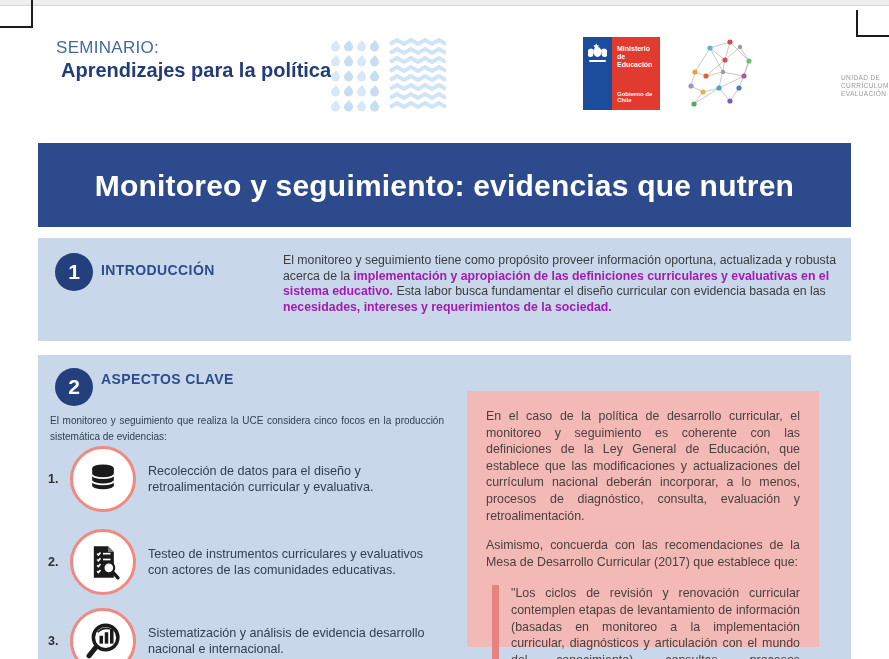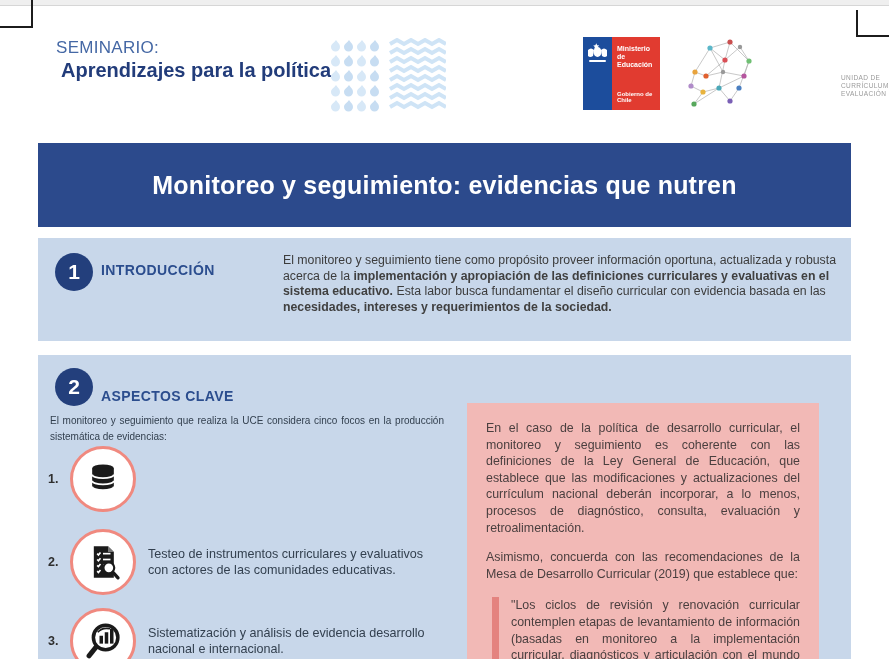--- a/index.html
+++ b/index.html
@@ -38,54 +38,54 @@
   .uce .net { position:absolute; left:0; top:0; }
   .uce .acronym { position:absolute; left:80px; top:32px; font-size:30px;
     color:#8a8a8a; letter-spacing:3px; font-weight:500; }
   .uce .caption { position:absolute; left:158px; top:38px; font-size:6.5px;
     color:#9a9a9a; line-height:8px; letter-spacing:0.4px; width:60px; }
 
   
   .banner { position:absolute; left:38px; top:143px; width:813px; height:84px;
     background:#2c4a8c; color:#fff; display:flex; flex-direction:column;
     align-items:center; justify-content:center; text-align:center; }
-  .banner div { font-size:25px; font-weight:bold; line-height:33px;
+  .banner div { font-size:30px; font-weight:bold; line-height:33px;
     letter-spacing:0.2px; }
 
   
   .section { position:absolute; left:38px; width:813px; background:#c8d7ea; }
   .sec1 { top:238px; height:103px; }
   .sec2 { top:355px; height:304px; }
   .num-circle { position:absolute; width:38px; height:38px; border-radius:50%;
     background:#233f7c; color:#fff; font-weight:bold; font-size:21px;
     display:flex; align-items:center; justify-content:center; }
   .sec-heading { position:absolute; font-size:14px; font-weight:bold;
     color:#2b4d8e; letter-spacing:0.4px; }
   .sec1 .num-circle { left:17px; top:15px; }
   .sec1 .sec-heading { left:63px; top:24px; }
   .sec1 .para { position:absolute; left:245px; top:15px; width:556px;
     font-size:12.3px; line-height:15.6px; color:#3c3c3c; }
-  .para b { color:#404040; }
+  .para b { color:#a21caf; }
 
   .sec2 .num-circle { left:17px; top:13px; }
-  .sec2 .sec-heading { left:63px; top:33px; }
+  .sec2 .sec-heading { left:63px; top:16px; }
   .sec2 .intro { position:absolute; left:12px; top:58px; width:394px;
     font-size:10px; line-height:16px; color:#33404f; text-align:justify; }
 
   .item { position:absolute; left:10px; width:408px; height:68px;
     display:flex; align-items:center; }
   .item-1 { top:90px; } .item-2 { top:173px; } .item-3 { top:252px; }
   .item .n { width:22px; font-size:12.5px; font-weight:bold; color:#2f2f2f; }
   .icon-circle { width:66px; height:66px; border-radius:50%; background:#fff;
     border:3px solid #f0897f; display:flex; align-items:center;
     justify-content:center; flex:0 0 66px; }
   .item .txt { margin-left:12px; font-size:12.6px; line-height:16px;
     color:#33404f; width:280px; }
 
-  .pink-box { position:absolute; left:429px; top:48px; width:352px;
+  .pink-box { position:absolute; left:429px; top:36px; width:352px;
     height:256px; background:#f2b9b6; padding:17px 19px 14px 19px;
     color:#433a3a; }
   .pink-box p { font-size:12.4px; line-height:16.6px; text-align:justify;
     color:#4a3f3f; }
   .pink-box p + p { margin-top:13px; }
   .quote { margin-top:15px; margin-left:6px; border-left:7px solid #e4837f;
     padding-left:12px; font-size:12.4px; line-height:16.6px;
     text-align:justify; color:#4a3f3f; }
 </style>
 </head>
@@ -222,20 +222,21 @@
       <div class="n">1.</div>
       <div class="icon-circle">
         <svg width="40" height="40" viewBox="0 0 48 48">
           <ellipse cx="24" cy="11" rx="13" ry="4.5" fill="#1a1a1a"></ellipse>
           <path d="M11 11 v22 a13 4.5 0 0 0 26 0 v-22 Z" fill="#1a1a1a"></path>
           <path d="M11 18.5 a13 4.5 0 0 0 26 0" stroke="#fff" stroke-width="2.2" fill="none"></path>
           <path d="M11 26 a13 4.5 0 0 0 26 0" stroke="#fff" stroke-width="2.2" fill="none"></path>
           <path d="M11 33 a13 4.5 0 0 0 26 0" stroke="#fff" stroke-width="2.2" fill="none"></path>
         </svg>
       </div>
+      <div class="txt">Recolección de datos para el diseño y retroalimentación curricular y evaluativa.</div>
     </div>
 
     <div class="item item-2">
       <div class="icon-circle" style="order:2">
         <svg width="40" height="40" viewBox="0 0 48 48">
           <path d="M13 5 h17 l7 7 v31 h-24 Z" fill="#1a1a1a"></path>
           <path d="M30 5 l7 7 h-7 Z" fill="#777"></path>
           <g stroke="#fff" stroke-width="2" fill="none">
             <path d="M17 14 l1.5 1.5 2.5 -3"></path>
               <line x1="24" y1="14" x2="33" y2="14"></line>
@@ -263,17 +264,17 @@
           <rect x="32" y="10" width="4" height="17" fill="#1a1a1a"></rect>
           <path d="M18 14 q5 -6 14 -4" stroke="#1a1a1a" stroke-width="2" fill="none"></path>
           <line x1="16" y1="31" x2="8" y2="41" stroke="#1a1a1a" stroke-width="5.5" stroke-linecap="round"></line>
         </svg>
       </div>
       <div class="txt">Sistematización y análisis de evidencia desarrollo nacional e internacional.</div>
     </div>
 
     <div class="pink-box">
       <p>En el caso de la política de desarrollo curricular, el monitoreo y seguimiento es coherente con las definiciones de la Ley General de Educación, que establece que las modificaciones y actualizaciones del currículum nacional deberán incorporar, a lo menos, procesos de diagnóstico, consulta, evaluación y retroalimentación.</p>
-      <p>Asimismo, concuerda con las recomendaciones de la Mesa de Desarrollo Curricular (2019) que establece que:</p>
+      <p>Asimismo, concuerda con las recomendaciones de la Mesa de Desarrollo Curricular (2017) que establece que:</p>
       <div class="quote">"Los ciclos de revisión y renovación curricular contemplen etapas de levantamiento de información (basadas en monitoreo a la implementación curricular, diagnósticos y articulación con el mundo del conocimiento), consultas, procesos participativos y evaluaciones que permitan dar continuidad a los procesos curriculares" (pág. 28).</div>
     </div>
   </div>
 </div>
 
 </body></html>

